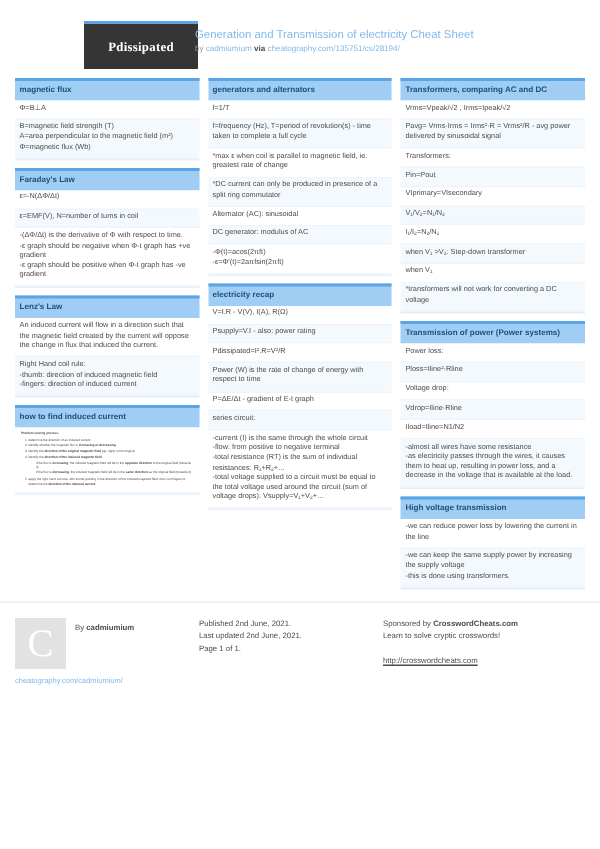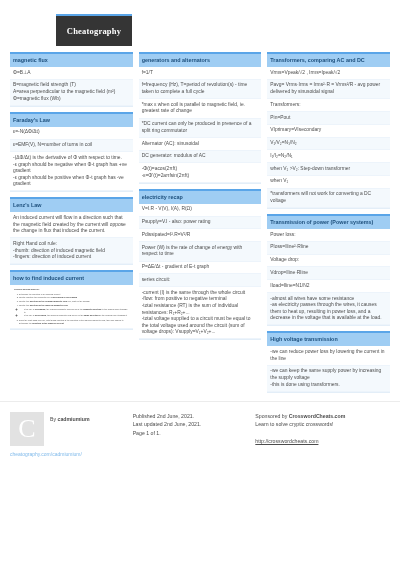--- a/index.html
+++ b/index.html
@@ -69,21 +69,30 @@
   .fline{font-size:5.2px;color:#4c4c4c;line-height:8.6px;}
   .fline b{font-weight:bold;}
 </style>
 </head>
 <body>
 
 <div class="page">
 
   <div class="header">
     <div class="logo-wrap">
-      <div class="logo">Cheatography</div>
+      <div class="logo">Pdissipated</div>
+    </div>
+    <div class="title-wrap">
+      <div class="sheet-title">Generation and Transmission of electricity Cheat Sheet</div>
+      <div class="byline">
+        <span>by</span>
+        <span class="author">cadmiumium</span>
+        <b>via</b>
+        <a href="#">cheatography.com/135751/cs/28194/</a>
+      </div>
     </div>
   </div>
 
   <div class="columns">
       <div class="col">
         <div class="block">
           <div class="block-title">magnetic flux</div>
           <div class="row">Φ=B⊥A</div>
           <div class="row alt">B=magnetic field strength (T)<br>A=area perpendicular to the magnetic field (m²)<br>Φ=magnetic flux (Wb)</div>
         </div>

